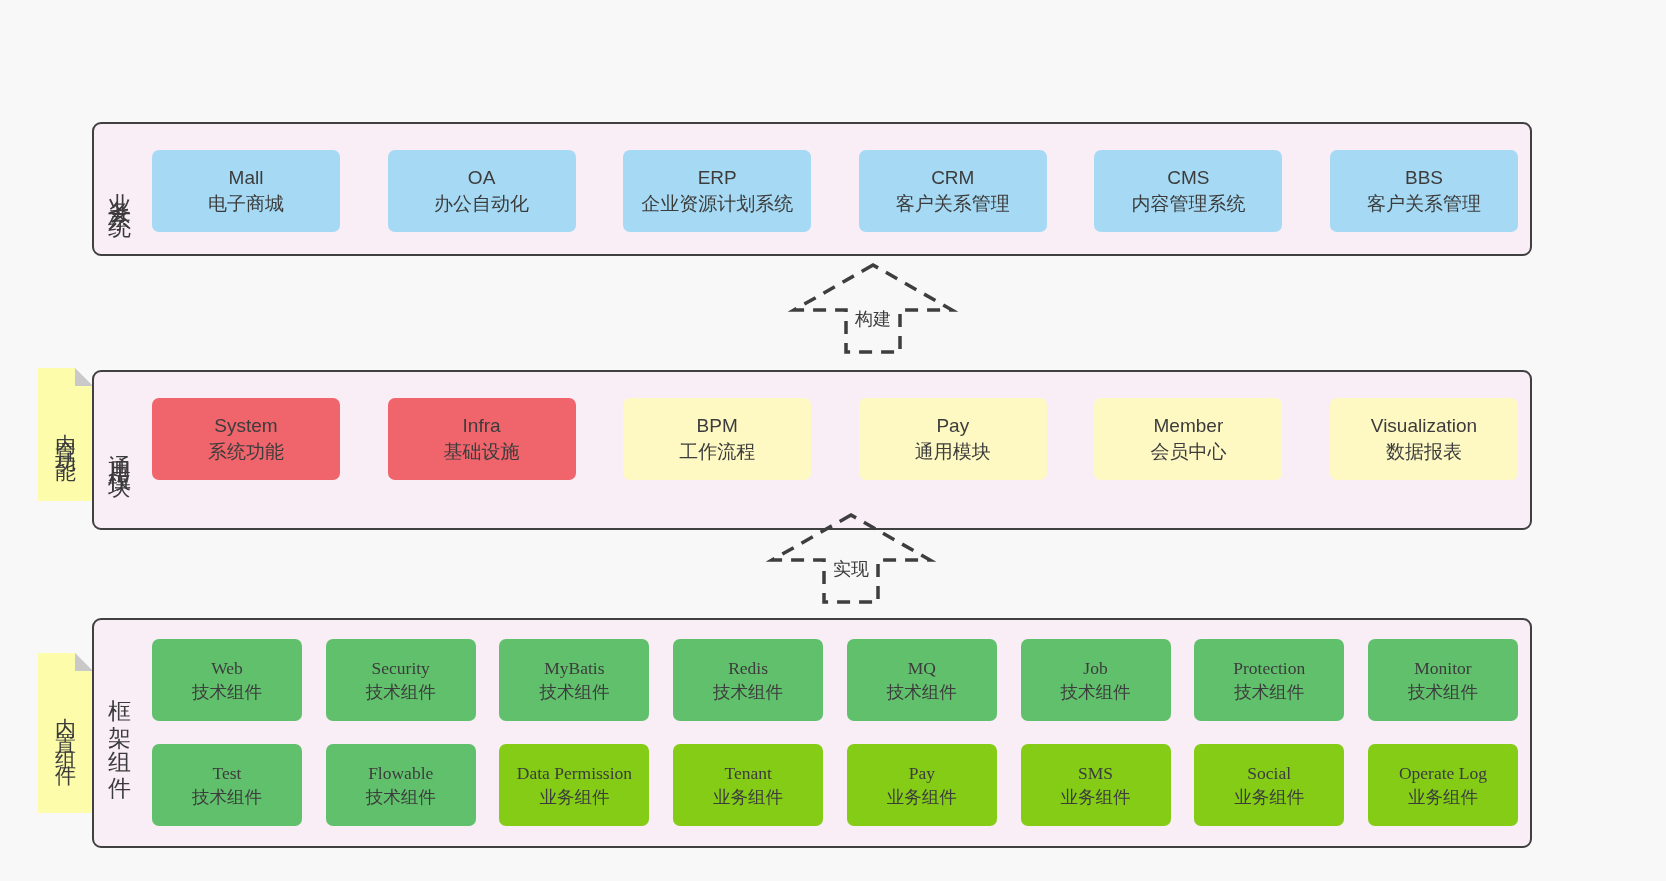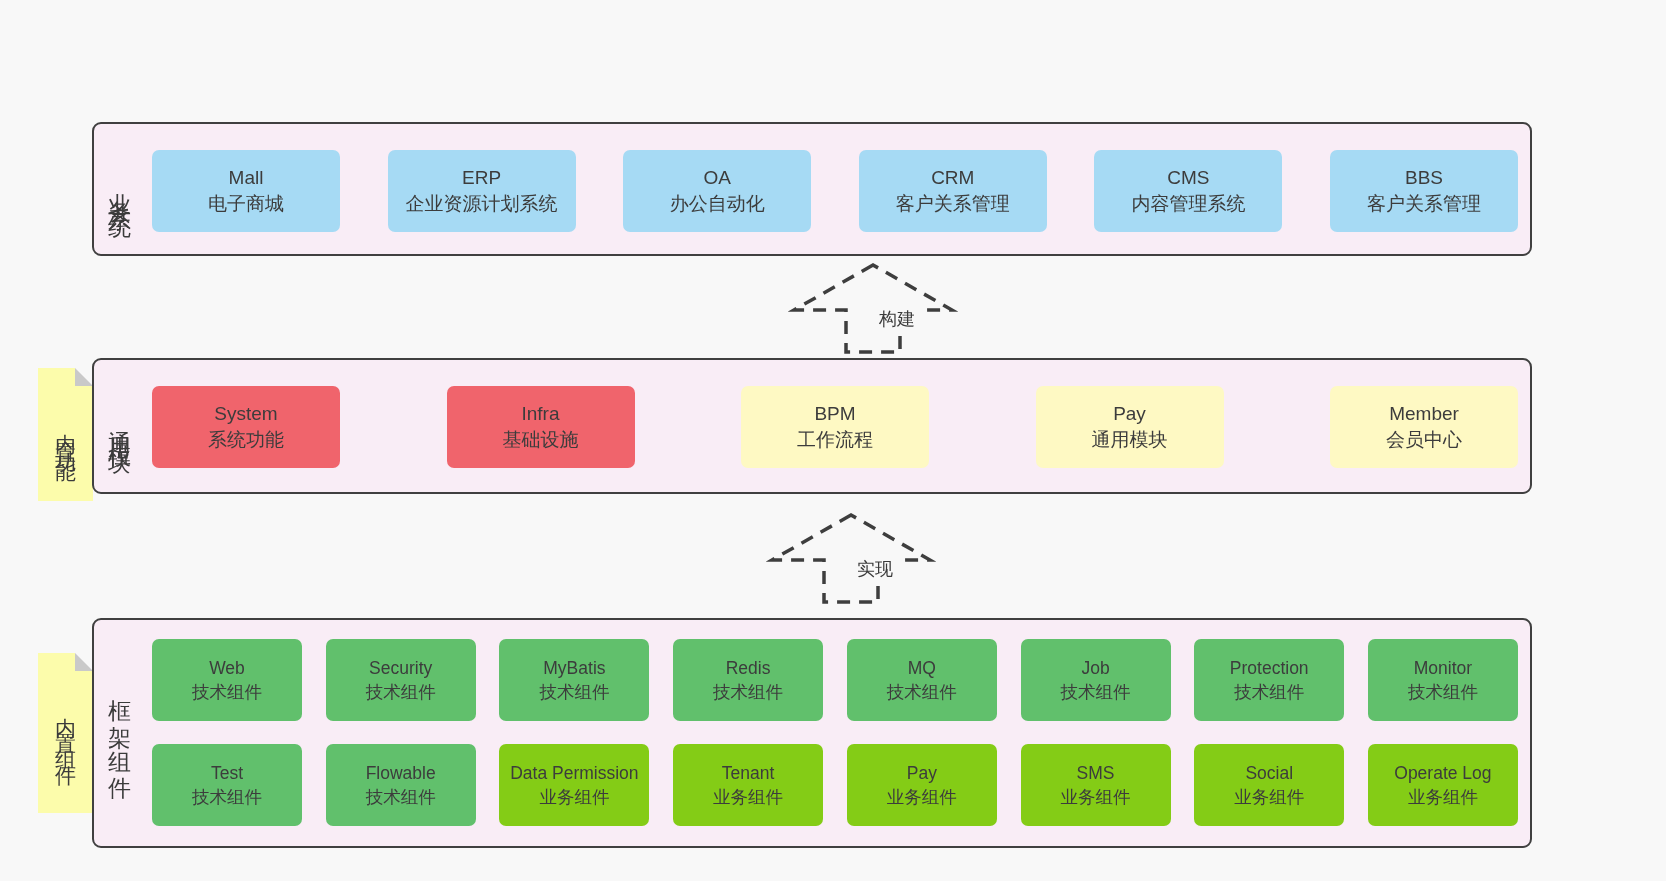--- a/index.html
+++ b/index.html
@@ -3,38 +3,38 @@
 <meta charset="utf-8">
 <style>
   html,body { margin:0; padding:0; background:#f8f8f8; }
   body { font-family:"Liberation Sans", sans-serif; }
   .canvas { position:relative; width:1666px; height:881px; background:#f8f8f8; overflow:hidden; color:#3c3c3c; }
 
   
   .panel { position:absolute; left:92px; width:1440px; background:#f9edf6;
            border:2px solid #404040; border-radius:9px; box-sizing:border-box; }
   #panel-business   { top:122px; height:134px; }
-  #panel-modules    { top:358px; height:136px; }
+  #panel-modules    { top:370px; height:160px; }
   #panel-components { top:618px; height:230px; }
 
   .v-label { position:absolute; left:11px; top:50%; transform:translateY(-50%);
              writing-mode:vertical-rl; text-orientation:upright; white-space:nowrap;
              font-size:23px; letter-spacing:7px; color:#3b3b3b; }
   #panel-components .v-label { letter-spacing:26px; }
 
   .box-row { position:absolute; left:58px; right:12px; display:flex; justify-content:space-between; }
   .row-top { top:26px; }
   .row-a { top:19px; }
   .row-b { top:124px;align-items:center; }
 
   .box { height:82px; border-radius:7px; display:flex; flex-direction:column;
          align-items:center; justify-content:center; text-align:center;
          line-height:1.38; font-size:19px; color:#3c3c3c; box-sizing:border-box; padding:2px 6px; }
   .w188 { width:188px; }
-  .w150 { width:150px; font-size:17.5px; }
+  .w150 { width:150px; font-size:17.5px;font-family:Liberation Serif, serif; }
 
   .blue       { background:#a6daf4; }
   .red        { background:#f0646c; }
   .pink       { background:#fef9c3;justify-content:center; }
   .green      { background:#61c06c; }
   .lightgreen { background:#84cc16; }
 
   
   .sticky { position:absolute; left:38px; width:55px; background:#fcfcab; }
   #sticky-features   { top:368px; height:133px; }
@@ -46,21 +46,21 @@
                  writing-mode:vertical-rl; text-orientation:upright; white-space:nowrap;
                  font-size:21px; letter-spacing:9px; color:#3b3b3b; }
   #sticky-components .sticky-text { letter-spacing:16px; }
 
   
   .arrow { position:absolute; width:170px; height:96px; }
   #arrow-build     { left:788px; top:260px; }
   #arrow-implement { left:766px; top:510px; }
   .arrow svg { position:absolute; left:0; top:0; }
   .arrow-label { position:absolute; left:50%; top:47px; transform:translateX(-50%);
-                 background:#f8f8f8; padding:0 5px; font-size:18px; white-space:nowrap; color:#3b3b3b;margin-left:24px; }
+                 background:#f8f8f8; padding:0 5px; font-size:18px; white-space:nowrap; color:#3b3b3b; }
 </style>
 </head>
 <body>
 
 <div class="canvas">
 
   <div class="sticky" id="sticky-features">
     <span class="sticky-text">内置功能</span>
   </div>
   <div class="sticky" id="sticky-components">
@@ -68,26 +68,26 @@
   </div>
 
   <section class="panel" id="panel-business">
     <div class="v-label">业务系统</div>
     <div class="box-row row-top">
       <div class="box w188 blue">
         <span>Mall</span>
         <span>电子商城</span>
       </div>
       <div class="box w188 blue">
+        <span>OA</span>
+        <span>办公自动化</span>
+      </div>
+      <div class="box w188 blue">
         <span>ERP</span>
         <span>企业资源计划系统</span>
-      </div>
-      <div class="box w188 blue">
-        <span>OA</span>
-        <span>办公自动化</span>
       </div>
       <div class="box w188 blue">
         <span>CRM</span>
         <span>客户关系管理</span>
       </div>
       <div class="box w188 blue">
         <span>CMS</span>
         <span>内容管理系统</span>
       </div>
       <div class="box w188 blue">
@@ -120,20 +120,24 @@
         <span>工作流程</span>
       </div>
       <div class="box w188 pink">
         <span>Pay</span>
         <span>通用模块</span>
       </div>
       <div class="box w188 pink">
         <span>Member</span>
         <span>会员中心</span>
       </div>
+      <div class="box w188 pink">
+        <span>Visualization</span>
+        <span>数据报表</span>
+      </div>
     </div>
   </section>
 
   <div class="arrow" id="arrow-implement">
     <svg width="170" height="96" viewBox="0 0 170 96">
       <path d="M85 5 L6 50 H58 V92 H112 V50 H164 Z" fill="none" stroke="#3e3e3e" stroke-width="3.5" stroke-dasharray="13 9"></path>
     </svg>
     <span class="arrow-label">实现</span>
   </div>
 

